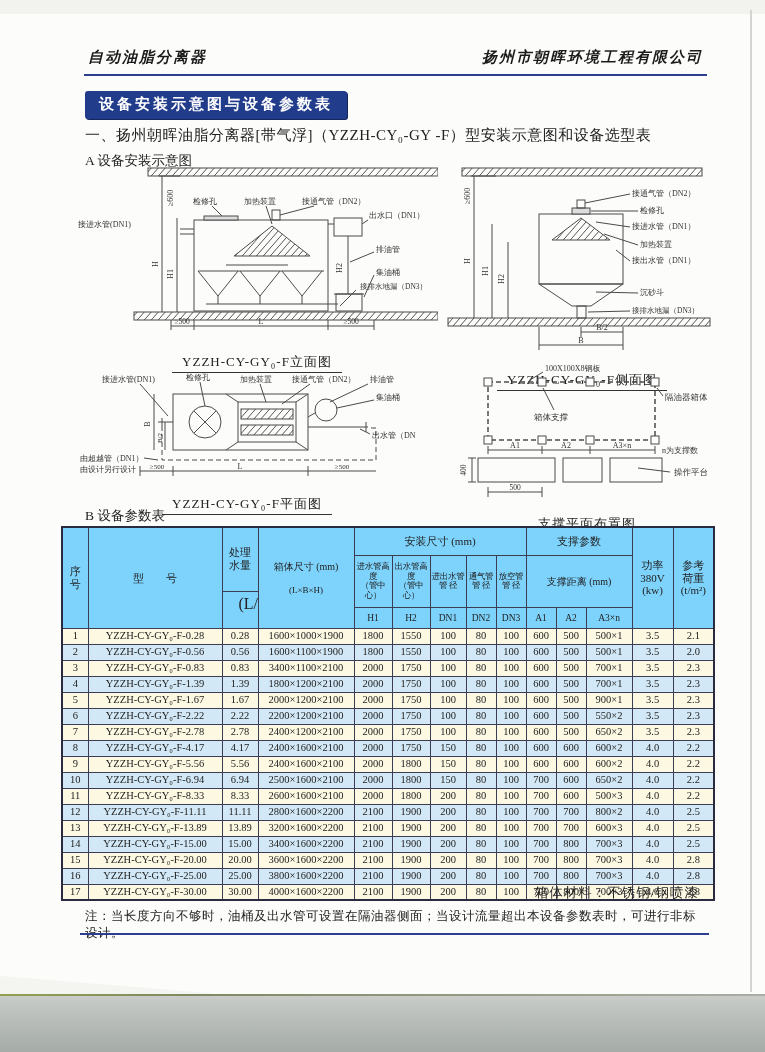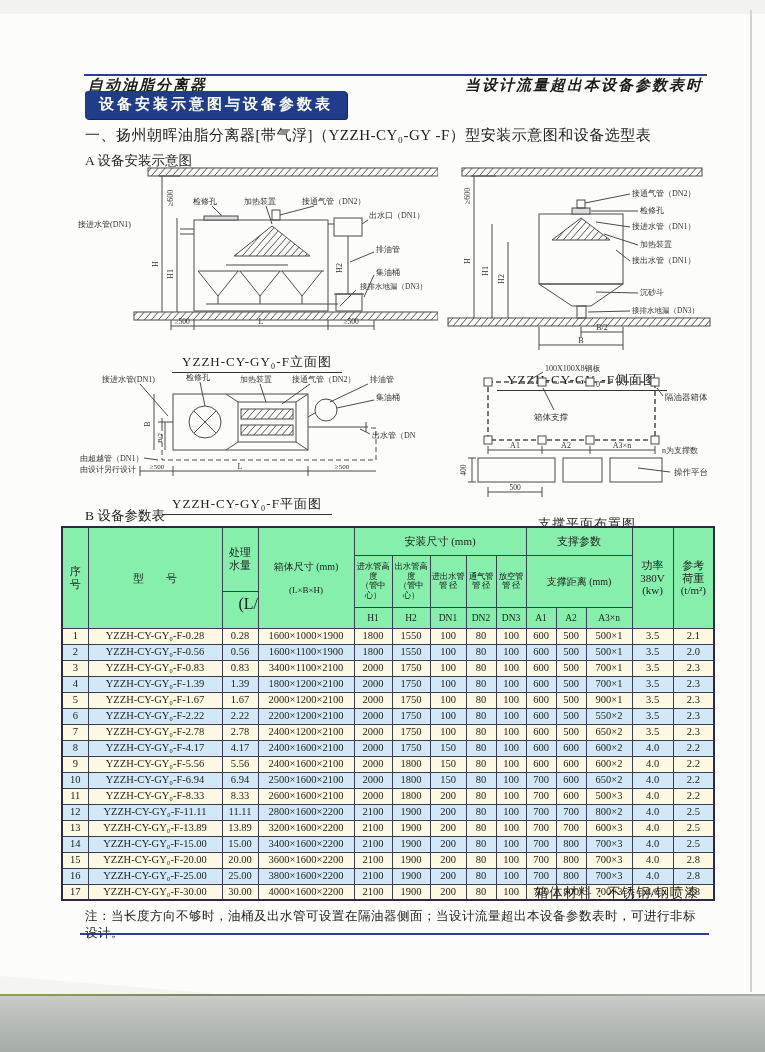--- a/index.html
+++ b/index.html
@@ -9,21 +9,21 @@
   .edge-top{position:absolute;top:0;left:0;right:0;height:14px;background:#f2f2ef;}
   .edge-right{position:absolute;top:10px;bottom:60px;right:13px;width:2px;background:#d4d4d1;}
   .scan-band{position:absolute;left:0;right:0;bottom:0;height:56px;
       background:linear-gradient(180deg,#c9ccc8 0%,#b7bcb8 45%,#a6aca8 100%);}
   .scan-band-line{position:absolute;left:0;right:0;bottom:56px;height:2px;
       background:linear-gradient(90deg,#93a04f 0%,#7d8a62 25%,#a9aea6 100%);}
   .curl{position:absolute;left:0;bottom:52px;width:212px;height:24px;background:#f4f4f1;
       clip-path:polygon(0 0,100% 72%,100% 100%,0 100%);}
 
   .hdr-row{position:absolute;left:88px;right:62px;top:48px;display:flex;
-      justify-content:space-between;align-items:flex-end;margin-top:28px;}
+      justify-content:space-between;align-items:flex-end;}
   .hdr-left,.hdr-right{font-size:15px;font-weight:bold;font-style:italic;letter-spacing:2px;color:#1b1b1b;}
   .hdr-rule{position:absolute;left:84px;right:58px;top:74px;height:2px;background:#2b3f8e;}
 
   .banner{position:absolute;left:85px;top:91px;background:#223c8c;color:#fff;
       font-size:15px;font-weight:bold;letter-spacing:3px;padding:4px 14px 5px;
       border-radius:3px;box-shadow:1px 1px 0 #16265c;}
   .sec-title{position:absolute;left:85px;top:126px;font-size:15px;letter-spacing:0.5px;}
   .a-heading{position:absolute;left:85px;top:152px;font-size:13.5px;}
   .b-heading{position:absolute;left:85px;top:507px;font-size:13.5px;}
 
@@ -36,21 +36,21 @@
   .d-elev{left:76px;top:166px;width:362px;}
   .d-side{left:446px;top:166px;width:272px;}
   .d-plan{left:78px;top:372px;width:338px;}
   .d-supp{left:450px;top:362px;width:274px;}
 
   .ptable{position:absolute;left:61px;top:526px;border-collapse:collapse;table-layout:fixed;
       width:653px;font-size:10.5px;}
   .ptable td,.ptable th{border:1px solid #3c3c55;text-align:center;vertical-align:middle;
       padding:0 1px;font-weight:normal;overflow:hidden;}
   .ptable{border:2px solid #2a2a40;}
-  .ptable thead td{background:#86efac;white-space:pre-line;line-height:1.15;}
+  .ptable thead td{background:#7dd3fc;white-space:pre-line;line-height:1.15;}
   .ptable .grp{font-size:11px;height:20px;}
   .ptable .sub{font-size:8.5px;letter-spacing:-0.3px;height:36px;margin-top:16px;}
   .ptable .code{font-size:9.5px;height:15px;}
   .ptable .tall{font-size:11px;}
   .flow-cell{padding:0 !important;}
   .flow-top{padding:6px 1px;white-space:pre-line;font-size:11px;line-height:1.2;text-align:center;}
   .flow-unit{border-top:1px solid #3c3c55;padding:3px 16px;font-size:16px;}
   .size-sub{font-size:9px;}
   .ptable tbody tr{height:16px;}
   .ptable tbody tr:nth-child(odd) td{background:#fdf8e2;}
@@ -62,21 +62,21 @@
   .bottom-rule{position:absolute;left:80px;right:56px;top:933px;height:2px;background:#2b3f8e;}
 </style>
 </head>
 <body>
 
 <div class="scan">
   <div class="edge-top"></div>
 
   <div class="hdr-row">
     <span class="hdr-left">自动油脂分离器</span>
-    <span class="hdr-right">当设计流量超出本设备参数表时</span>
+    <span class="hdr-right">扬州市朝晖环境工程有限公司</span>
   </div>
   <div class="hdr-rule"></div>
 
   <div class="banner">设备安装示意图与设备参数表</div>
   <div class="sec-title">一、扬州朝晖油脂分离器[带气浮]（YZZH-CY₀-GY -F）型安装示意图和设备选型表</div>
   <div class="a-heading">A 设备安装示意图</div>
 
   <div class="diag d-elev">
     <svg width="362" height="172" viewBox="0 0 362 172">
       <defs>

